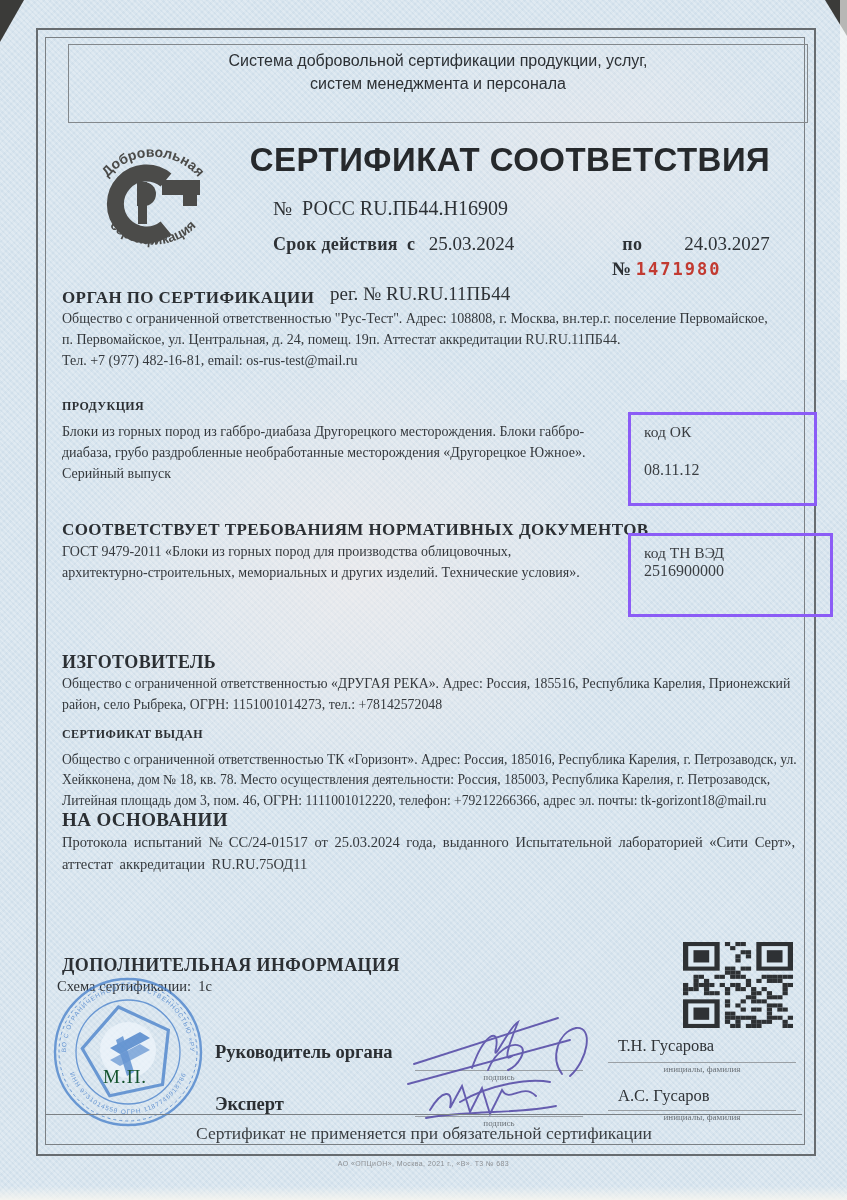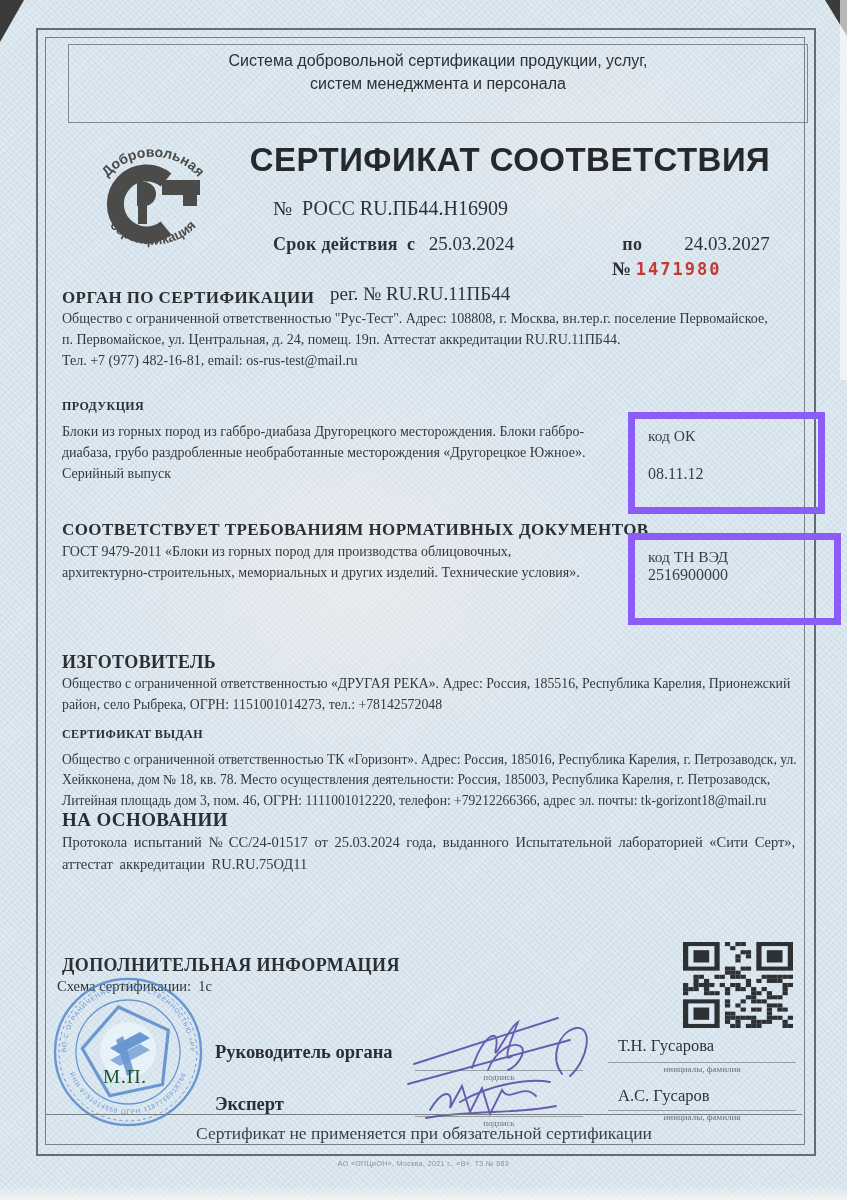--- a/index.html
+++ b/index.html
@@ -25,21 +25,21 @@
     font-family:"Liberation Sans", sans-serif;font-weight:bold;font-size:34px;
     color:#26292c;transform:scaleX(.97);letter-spacing:.5px;}
   .regline{left:273px;top:197px;font-size:20px;color:#2d3135;}
   .validity{left:273px;top:233px;font-size:18px;}
   .validity b{font-weight:bold;letter-spacing:.3px;}
   .serial{left:612px;top:258px;font-size:19px;font-weight:bold;}
   .serial .digits{font-family:"DejaVu Sans Mono", monospace;color:#c23a31;letter-spacing:2px;font-size:17px;font-weight:bold;}
   
   .sec-head{font-weight:bold;font-size:17px;letter-spacing:.4px;color:#2b2f33;}
   .body-text{font-size:14px;line-height:1.5;white-space:pre;color:#34383c;}
-  .code-box{border:7px solid #8b5cf6;color:#3a3e42;}
+  .code-box{border:3px solid #8b5cf6;color:#3a3e42;}
   .code-box .lbl{font-size:15.5px;}
   .code-box .val{font-size:16px;}
   
   .sig-label{font-weight:bold;font-size:18.5px;color:#2b2f33;}
   .sig-line{border-bottom:1px solid #9aa0a5;height:1px;}
   .sig-caption{font-size:9px;color:#6a7076;text-align:center;}
   .sig-name{font-size:16.5px;color:#2f3337;}
   .statement{left:46px;top:1114px;width:756px;border-top:1px solid #7b8084;
     text-align:center;padding-top:8px;font-size:17.5px;color:#3a3e42;}
   .print-footer{left:0;top:1160px;width:847px;text-align:center;

